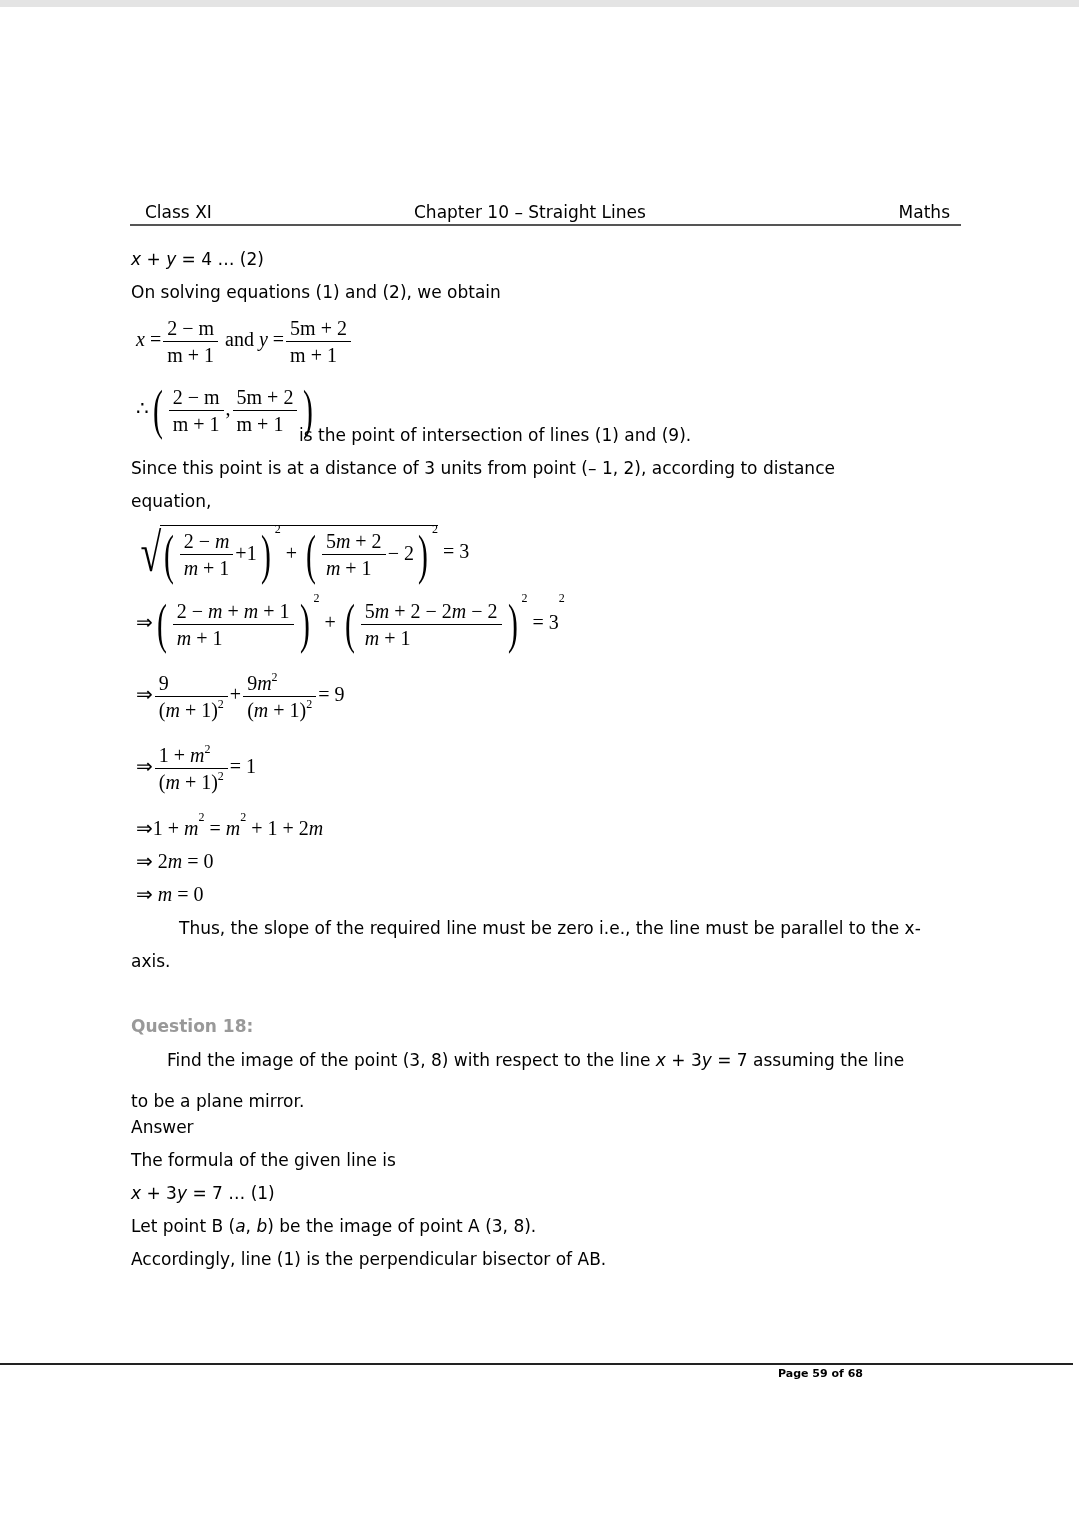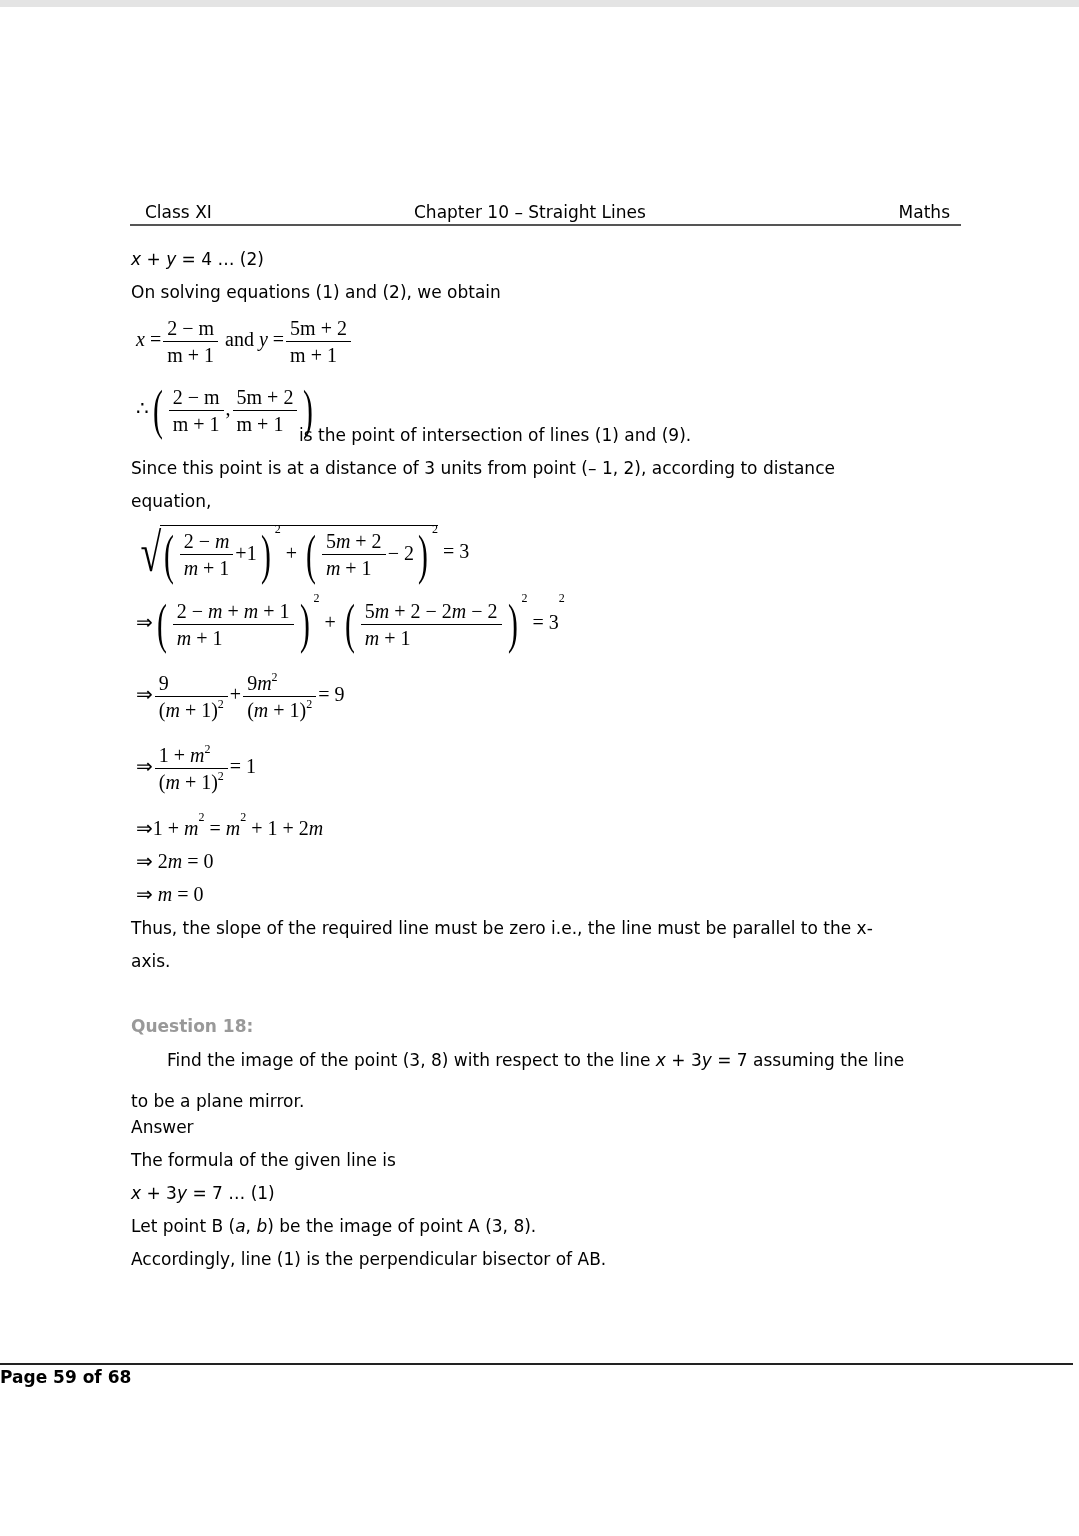--- a/index.html
+++ b/index.html
@@ -16,21 +16,21 @@
   .txt { position:absolute; left:131px; font-size:17px; white-space:nowrap; line-height:22px; }
   .math { position:absolute; left:136px; font-family:"Liberation Serif", serif; font-size:20px; white-space:nowrap; }
   i { font-style:italic; }
   .frac { display:inline-block; vertical-align:middle; text-align:left; margin:0 2px; }
   .frac .num { display:block; padding:0 4px; border-bottom:1px solid #000; line-height:26px; }
   .frac .den { display:block; padding:0 4px; line-height:26px; }
   .paren { display:inline-block; vertical-align:middle; font-size:54px; line-height:54px; transform:scaleX(0.55); font-weight:100; }
   .sup { font-size:12px; vertical-align:top; position:relative; top:-6px; }
   .qhead { position:absolute; left:131px; top:1016px; font-size:17px; font-weight:bold; color:#999999; }
   .footer-line { position:absolute; left:0; top:1363px; width:1073px; height:2px; background:#222; }
-  .footer { position:absolute; left:0; top:1367px; width:863px; text-align:left; font-size:17px; font-weight:bold; }
+  .footer { position:absolute; left:0; top:1367px; width:863px; text-align:right; font-size:11px; font-weight:bold; }
   .sqrt-sign { display:inline-block; font-size:54px; vertical-align:middle; transform:scaleX(0.7); margin-right:-6px; }
   .sqrt-body { display:inline-block; border-top:1px solid #000; vertical-align:middle; padding-top:2px; }
 </style>
 </head>
 <body>
 
 <div class="topbar"></div>
 
 <div class="header">
   <span class="h-left">Class XI</span>
@@ -67,21 +67,21 @@
 </div>
 
 <div class="math" style="top:742px;">
   ⇒<span class="frac"><span class="num">1 + <i>m</i><span class="sup">2</span></span><span class="den">(<i>m</i> + 1)<span class="sup">2</span></span></span>= 1
 </div>
 
 <div class="math" style="top:816px;">⇒1 + <i>m</i><span class="sup">2</span> = <i>m</i><span class="sup">2</span> + 1 + 2<i>m</i></div>
 <div class="math" style="top:849px;">⇒ 2<i>m</i> = 0</div>
 <div class="math" style="top:882px;">⇒ <i>m</i> = 0</div>
 
-<div class="txt" style="top:917px;">Thus, the slope of the required line must be zero i.e., the line must be parallel to the x-</div>
+<div class="txt" style="top:917px;margin-left:48px;">Thus, the slope of the required line must be zero i.e., the line must be parallel to the x-</div>
 <div class="txt" style="top:950px;">axis.</div>
 
 <div class="qhead">Question 18:</div>
 <div class="txt" style="top:1049px;margin-left:36px;">Find the image of the point (3, 8) with respect to the line <i>x</i> + 3<i>y</i> = 7 assuming the line</div>
 <div class="txt" style="top:1090px;">to be a plane mirror.</div>
 <div class="txt" style="top:1116px;">Answer</div>
 <div class="txt" style="top:1149px;">The formula of the given line is</div>
 <div class="txt" style="top:1182px;"><i>x</i> + 3<i>y</i> = 7 … (1)</div>
 <div class="txt" style="top:1215px;">Let point B (<i>a</i>, <i>b</i>) be the image of point A (3, 8).</div>
 <div class="txt" style="top:1248px;text-align:right;">Accordingly, line (1) is the perpendicular bisector of AB.</div>

